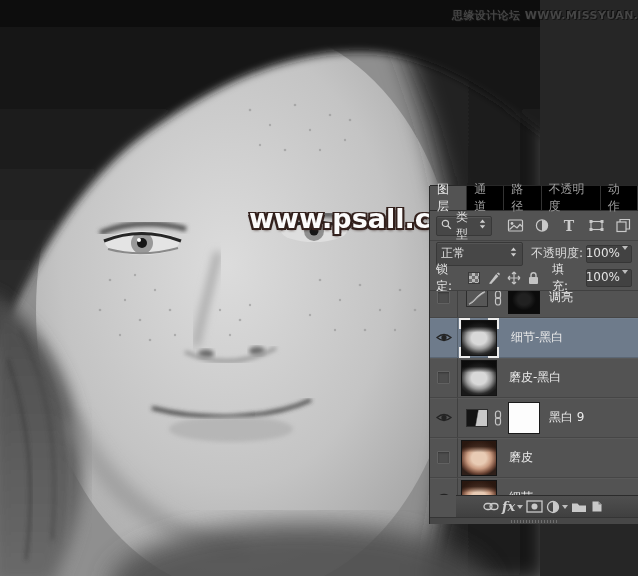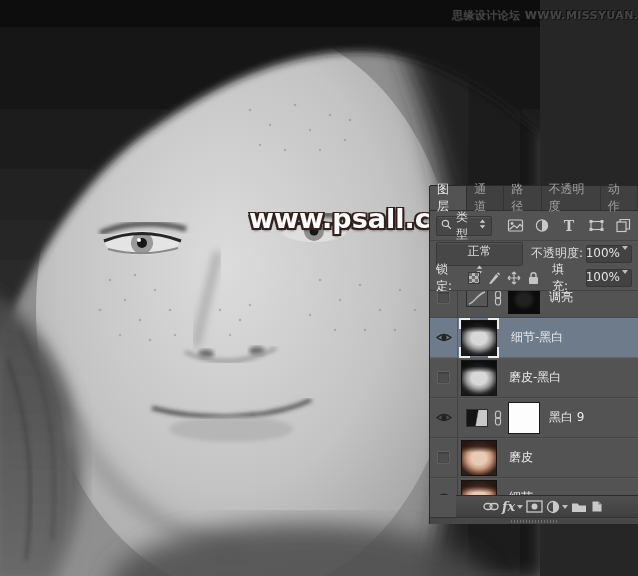--- a/index.html
+++ b/index.html
@@ -14,35 +14,35 @@
   
   .wm-top{position:absolute;left:452px;top:8px;width:184px;z-index:4;
           font-size:11px;font-weight:bold;letter-spacing:.4px;color:#454545;white-space:nowrap;
           text-shadow:1px 1px 0 #161616, -1px -1px 0 #101010;}
   .wm-center{position:absolute;left:249px;top:203px;z-index:4;font-size:27px;font-weight:bold;color:#fbfbfb;
           text-shadow:-2px -1px 0 #33211d,2px -1px 0 #33211d,-2px 2px 0 #33211d,2px 2px 0 #33211d,0 2px 3px #33211d;}
 
   
   .panel{position:absolute;left:430px;top:186px;width:208px;height:338px;z-index:10;
          background:#535353;color:#e6e6e6;font-size:12px;box-shadow:-1px 0 0 #282828,0 -1px 0 #282828;}
-  .tabbar{height:25px;background:#404040;display:flex;align-items:stretch;border-bottom:1px solid #2f2f2f;}
+  .tabbar{height:25px;background:#000000;display:flex;align-items:stretch;border-bottom:1px solid #2f2f2f;}
   .tab{display:flex;align-items:center;padding:0 7px;color:#9f9f9f;border-right:1px solid #333;cursor:default;}
   .tab.active{background:#535353;color:#e8e8e8;border-right:1px solid #2f2f2f;}
 
   .filter-row{height:30px;display:flex;align-items:center;padding:0 6px;border-bottom:1px solid rgba(0,0,0,.18);}
   .combo{height:20px;background:#474747;border:1px solid #383838;border-radius:2px;
          box-shadow:inset 0 1px 0 rgba(255,255,255,.08);display:flex;align-items:center;padding:0 4px;gap:4px;color:#dedede;}
   .combo .grow{flex:1;}
   .kind-combo{width:62px;}
   .filter-icons{display:flex;align-items:center;gap:9px;margin-left:14px;}
   .fic{display:flex;align-items:center;justify-content:center;width:18px;height:16px;color:#cbcbcb;}
   .fic-T{font-weight:bold;font-size:14px;font-family:"DejaVu Serif","Liberation Serif",serif;}
 
   .blend-row{height:25px;display:flex;align-items:center;padding:0 6px;}
-  .blend-combo{width:94px;height:24px;flex-direction:column;}
+  .blend-combo{width:94px;height:24px;}
   .rlabel{margin-left:8px;color:#dcdcdc;white-space:nowrap;}
   .valbox{width:46px;height:18px;margin-left:3px;background:#424242;border:1px solid #363636;border-radius:2px;
           display:flex;align-items:flex-start;justify-content:flex-end;padding:0 3px;gap:2px;color:#e3e3e3;}
   .caret{width:0;height:0;border-left:3px solid transparent;border-right:3px solid transparent;border-top:4px solid #bdbdbd;}
 
   .lock-row{height:25px;display:flex;align-items:center;padding:0 6px;gap:6px;border-bottom:1px solid rgba(0,0,0,.22);}
   .lockico{display:flex;align-items:center;justify-content:center;width:15px;height:15px;}
   .checker{width:12px;height:12px;border:1px solid #3a3a3a;
            background:repeating-conic-gradient(#b9b9b9 0 25%, #6e6e6e 0 50%) 0 0/6px 6px;}
 

